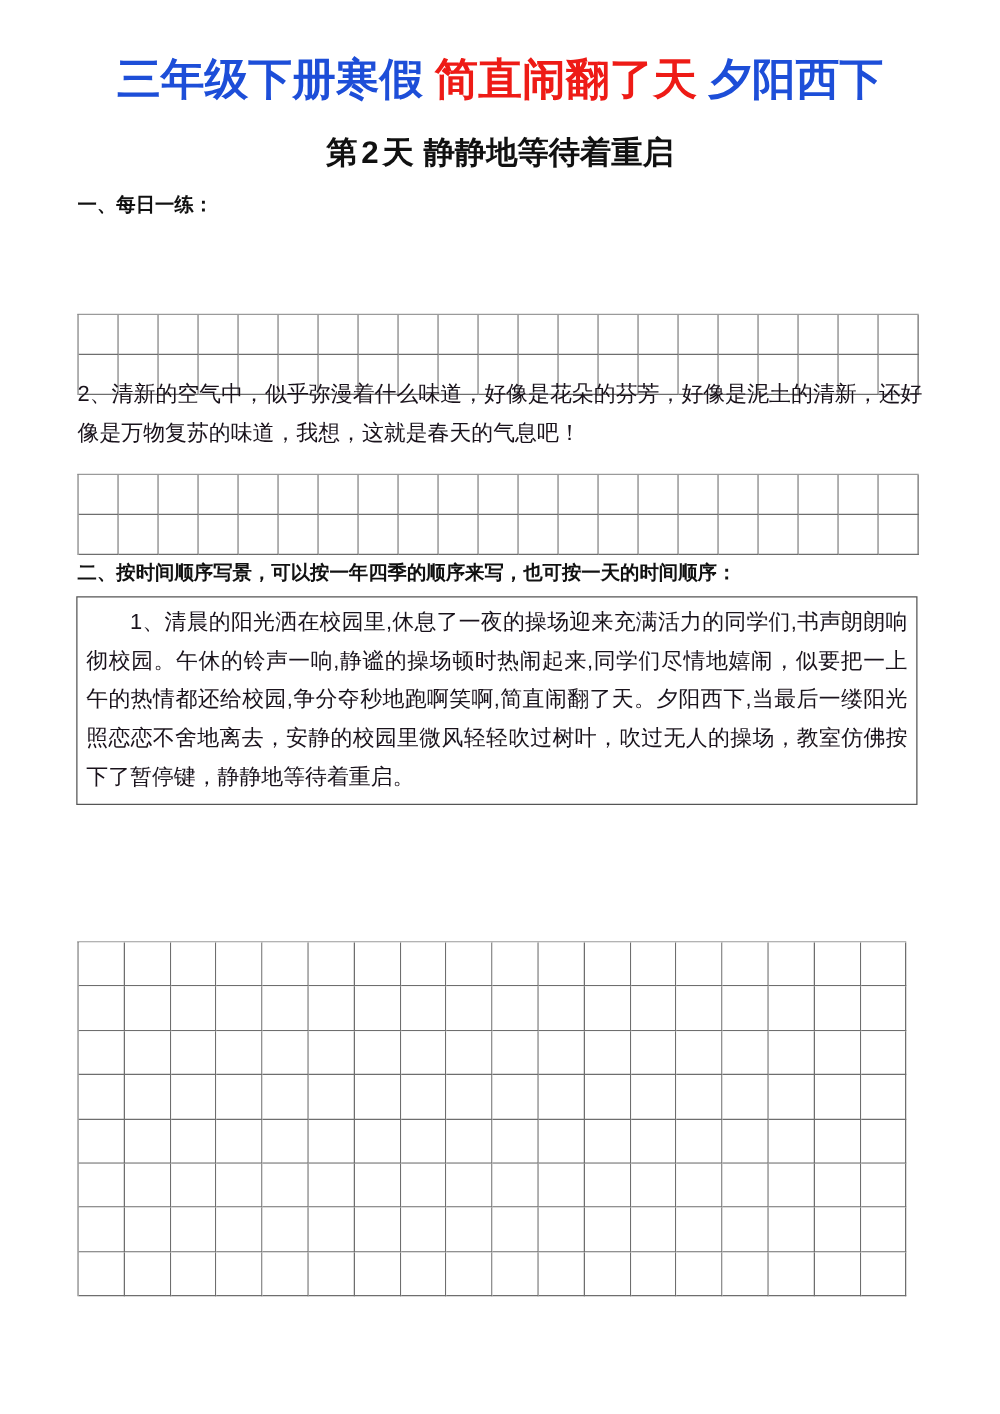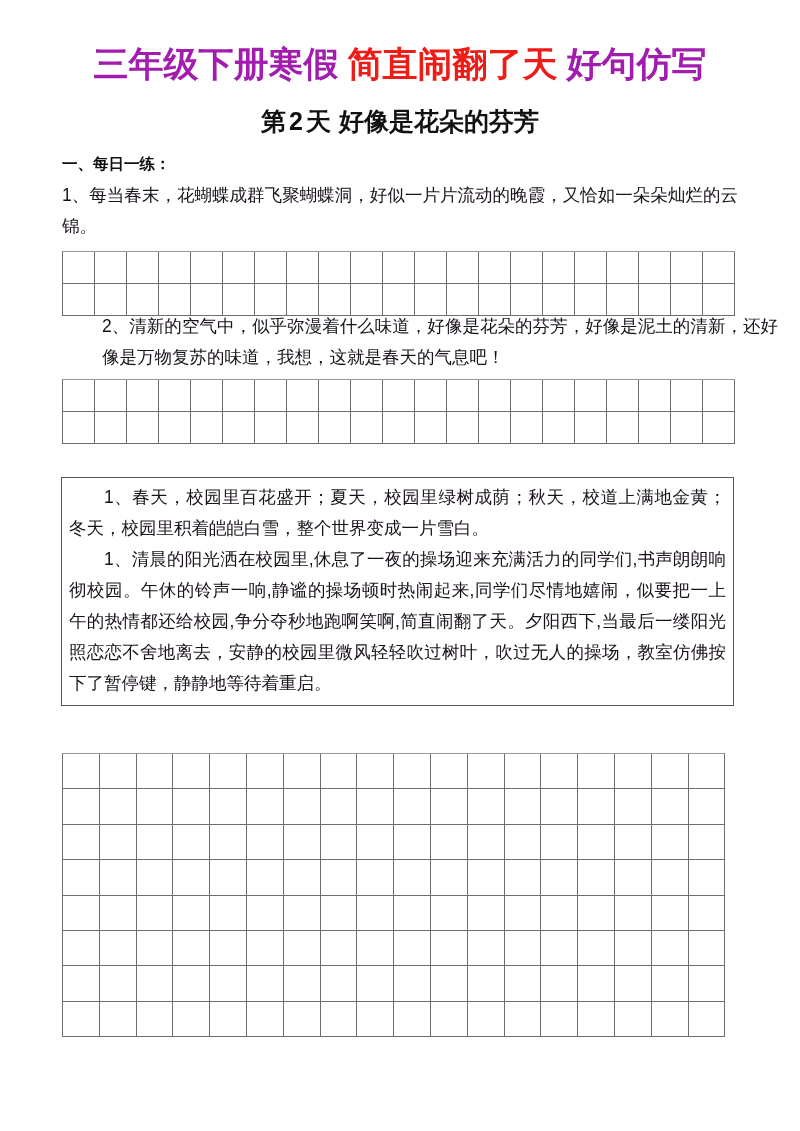--- a/index.html
+++ b/index.html
@@ -28,21 +28,21 @@
     left: 0; top: 44px;
     width: 800px;
     text-align: center;
     font-size: 35px;
     font-weight: bold;
     letter-spacing: 0px;
     white-space: nowrap;
     line-height: 1.15;
   }
   .main-title .seg-red { color: #ee1b16; }
-  .main-title .seg-black { color: #a21caf; }
+  .main-title .seg-black { color: #1d4ed8; }
   .main-title .gap { display: inline-block; width: 9px; }
 
   .sub-title {
     position: absolute;
     left: 0; top: 105px;
     width: 800px;
     text-align: center;
     font-size: 25px;
     font-weight: bold;
     color: #111111;
@@ -124,30 +124,29 @@
     font-family: "Liberation Sans", "DejaVu Sans", sans-serif;
     white-space: nowrap;
   }
 </style>
 </head>
 <body>
 
 <div class="page">
 
   <div class="main-title">
-    <span class="seg-black">三年级下册寒假</span><span class="gap"></span><span class="seg-red">简直闹翻了天</span><span class="gap"></span><span class="seg-black">好句仿写</span>
+    <span class="seg-black">三年级下册寒假</span><span class="gap"></span><span class="seg-red">简直闹翻了天</span><span class="gap"></span><span class="seg-black">夕阳西下</span>
   </div>
 
   <div class="sub-title">
-    <span>第</span><span class="num">2</span><span>天</span><span class="sgap"></span><span>好像是花朵的芬芳</span>
+    <span>第</span><span class="num">2</span><span>天</span><span class="sgap"></span><span>静静地等待着重启</span>
   </div>
 
   <div class="sec-head" style="top:154px;">一、每日一练：</div>
 
-  <div class="body-text" style="top:180px;">1、每当春末，花蝴蝶成群飞聚蝴蝶洞，好似一片片流动的晚霞，又恰如一朵朵灿烂的云锦。</div>
 
   <div class="grid" id="grid-1" style="left:62px; top:251px;">
       <div class="grid-row">
         <div class="grid-cell" style="width: 32px; height: 32px;"></div>
         <div class="grid-cell" style="width: 32px; height: 32px;"></div>
         <div class="grid-cell" style="width: 32px; height: 32px;"></div>
         <div class="grid-cell" style="width: 32px; height: 32px;"></div>
         <div class="grid-cell" style="width: 32px; height: 32px;"></div>
         <div class="grid-cell" style="width: 32px; height: 32px;"></div>
         <div class="grid-cell" style="width: 32px; height: 32px;"></div>
@@ -184,21 +183,21 @@
         <div class="grid-cell" style="width: 32px; height: 32px;"></div>
         <div class="grid-cell" style="width: 32px; height: 32px;"></div>
         <div class="grid-cell" style="width: 32px; height: 32px;"></div>
         <div class="grid-cell" style="width: 32px; height: 32px;"></div>
         <div class="grid-cell" style="width: 32px; height: 32px;"></div>
         <div class="grid-cell" style="width: 32px; height: 32px;"></div>
         <div class="grid-cell" style="width: 32px; height: 32px;"></div>
       </div>
     </div>
 
-  <div class="body-text" style="top:311px;margin-left:40px;">2、清新的空气中，似乎弥漫着什么味道，好像是花朵的芬芳，好像是泥土的清新，还好像是万物复苏的味道，我想，这就是春天的气息吧！</div>
+  <div class="body-text" style="top:300px;">2、清新的空气中，似乎弥漫着什么味道，好像是花朵的芬芳，好像是泥土的清新，还好像是万物复苏的味道，我想，这就是春天的气息吧！</div>
 
   <div class="grid" id="grid-2" style="left:62px; top:379px;">
       <div class="grid-row">
         <div class="grid-cell" style="width: 32px; height: 32px;"></div>
         <div class="grid-cell" style="width: 32px; height: 32px;"></div>
         <div class="grid-cell" style="width: 32px; height: 32px;"></div>
         <div class="grid-cell" style="width: 32px; height: 32px;"></div>
         <div class="grid-cell" style="width: 32px; height: 32px;"></div>
         <div class="grid-cell" style="width: 32px; height: 32px;"></div>
         <div class="grid-cell" style="width: 32px; height: 32px;"></div>
@@ -235,23 +234,23 @@
         <div class="grid-cell" style="width: 32px; height: 32px;"></div>
         <div class="grid-cell" style="width: 32px; height: 32px;"></div>
         <div class="grid-cell" style="width: 32px; height: 32px;"></div>
         <div class="grid-cell" style="width: 32px; height: 32px;"></div>
         <div class="grid-cell" style="width: 32px; height: 32px;"></div>
         <div class="grid-cell" style="width: 32px; height: 32px;"></div>
         <div class="grid-cell" style="width: 32px; height: 32px;"></div>
       </div>
     </div>
 
+  <div class="sec-head sec-head-2" style="top:448px;">二、按时间顺序写景，可以按一年四季的顺序来写，也可按一天的时间顺序：</div>
 
   <div class="sample-box">
-    <p class="sample-p">1、春天，校园里百花盛开；夏天，校园里绿树成荫；秋天，校道上满地金黄；冬天，校园里积着皑皑白雪，整个世界变成一片雪白。</p>
     <p class="sample-p">1、清晨的阳光洒在校园里,休息了一夜的操场迎来充满活力的同学们,书声朗朗响彻校园。午休的铃声一响,静谧的操场顿时热闹起来,同学们尽情地嬉闹，似要把一上午的热情都还给校园,争分夺秒地跑啊笑啊,简直闹翻了天。夕阳西下,当最后一缕阳光照恋恋不舍地离去，安静的校园里微风轻轻吹过树叶，吹过无人的操场，教室仿佛按下了暂停键，静静地等待着重启。</p>
   </div>
 
 
   <div class="grid" id="grid-3" style="left:62px; top:753px;">
       <div class="grid-row">
         <div class="grid-cell" style="width: 36.8px; height: 35.4px;"></div>
         <div class="grid-cell" style="width: 36.8px; height: 35.4px;"></div>
         <div class="grid-cell" style="width: 36.8px; height: 35.4px;"></div>
         <div class="grid-cell" style="width: 36.8px; height: 35.4px;"></div>

